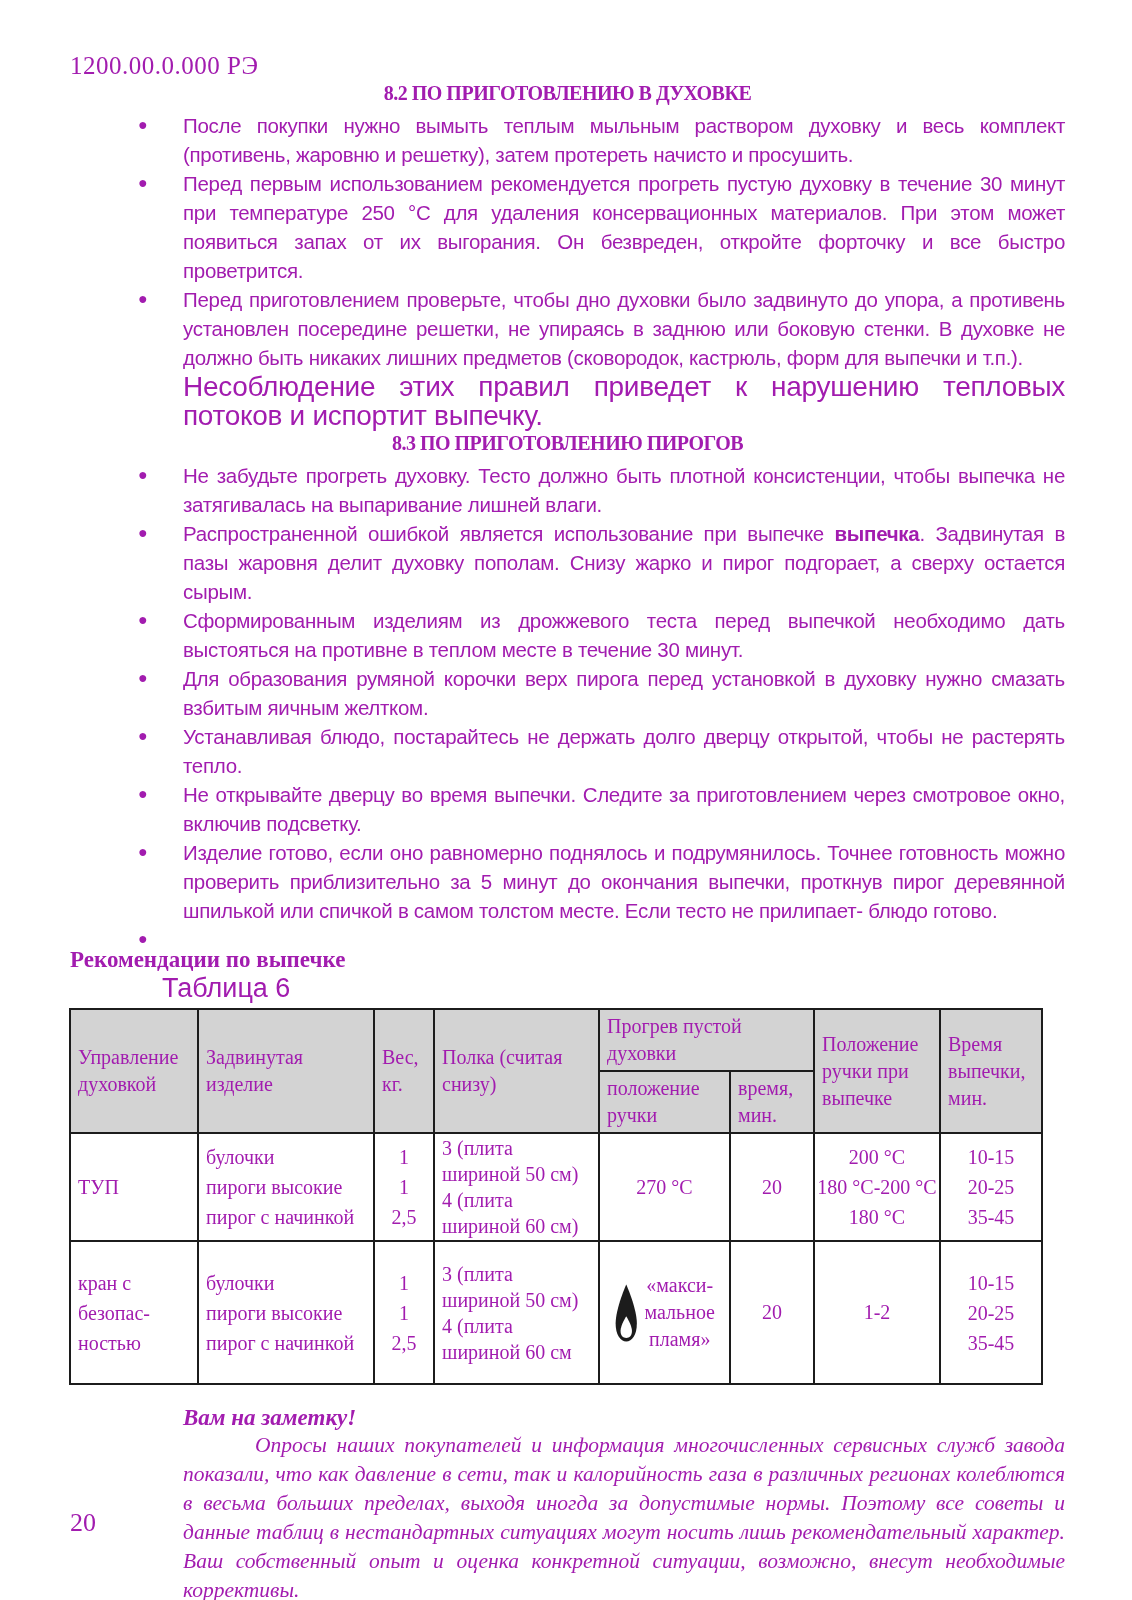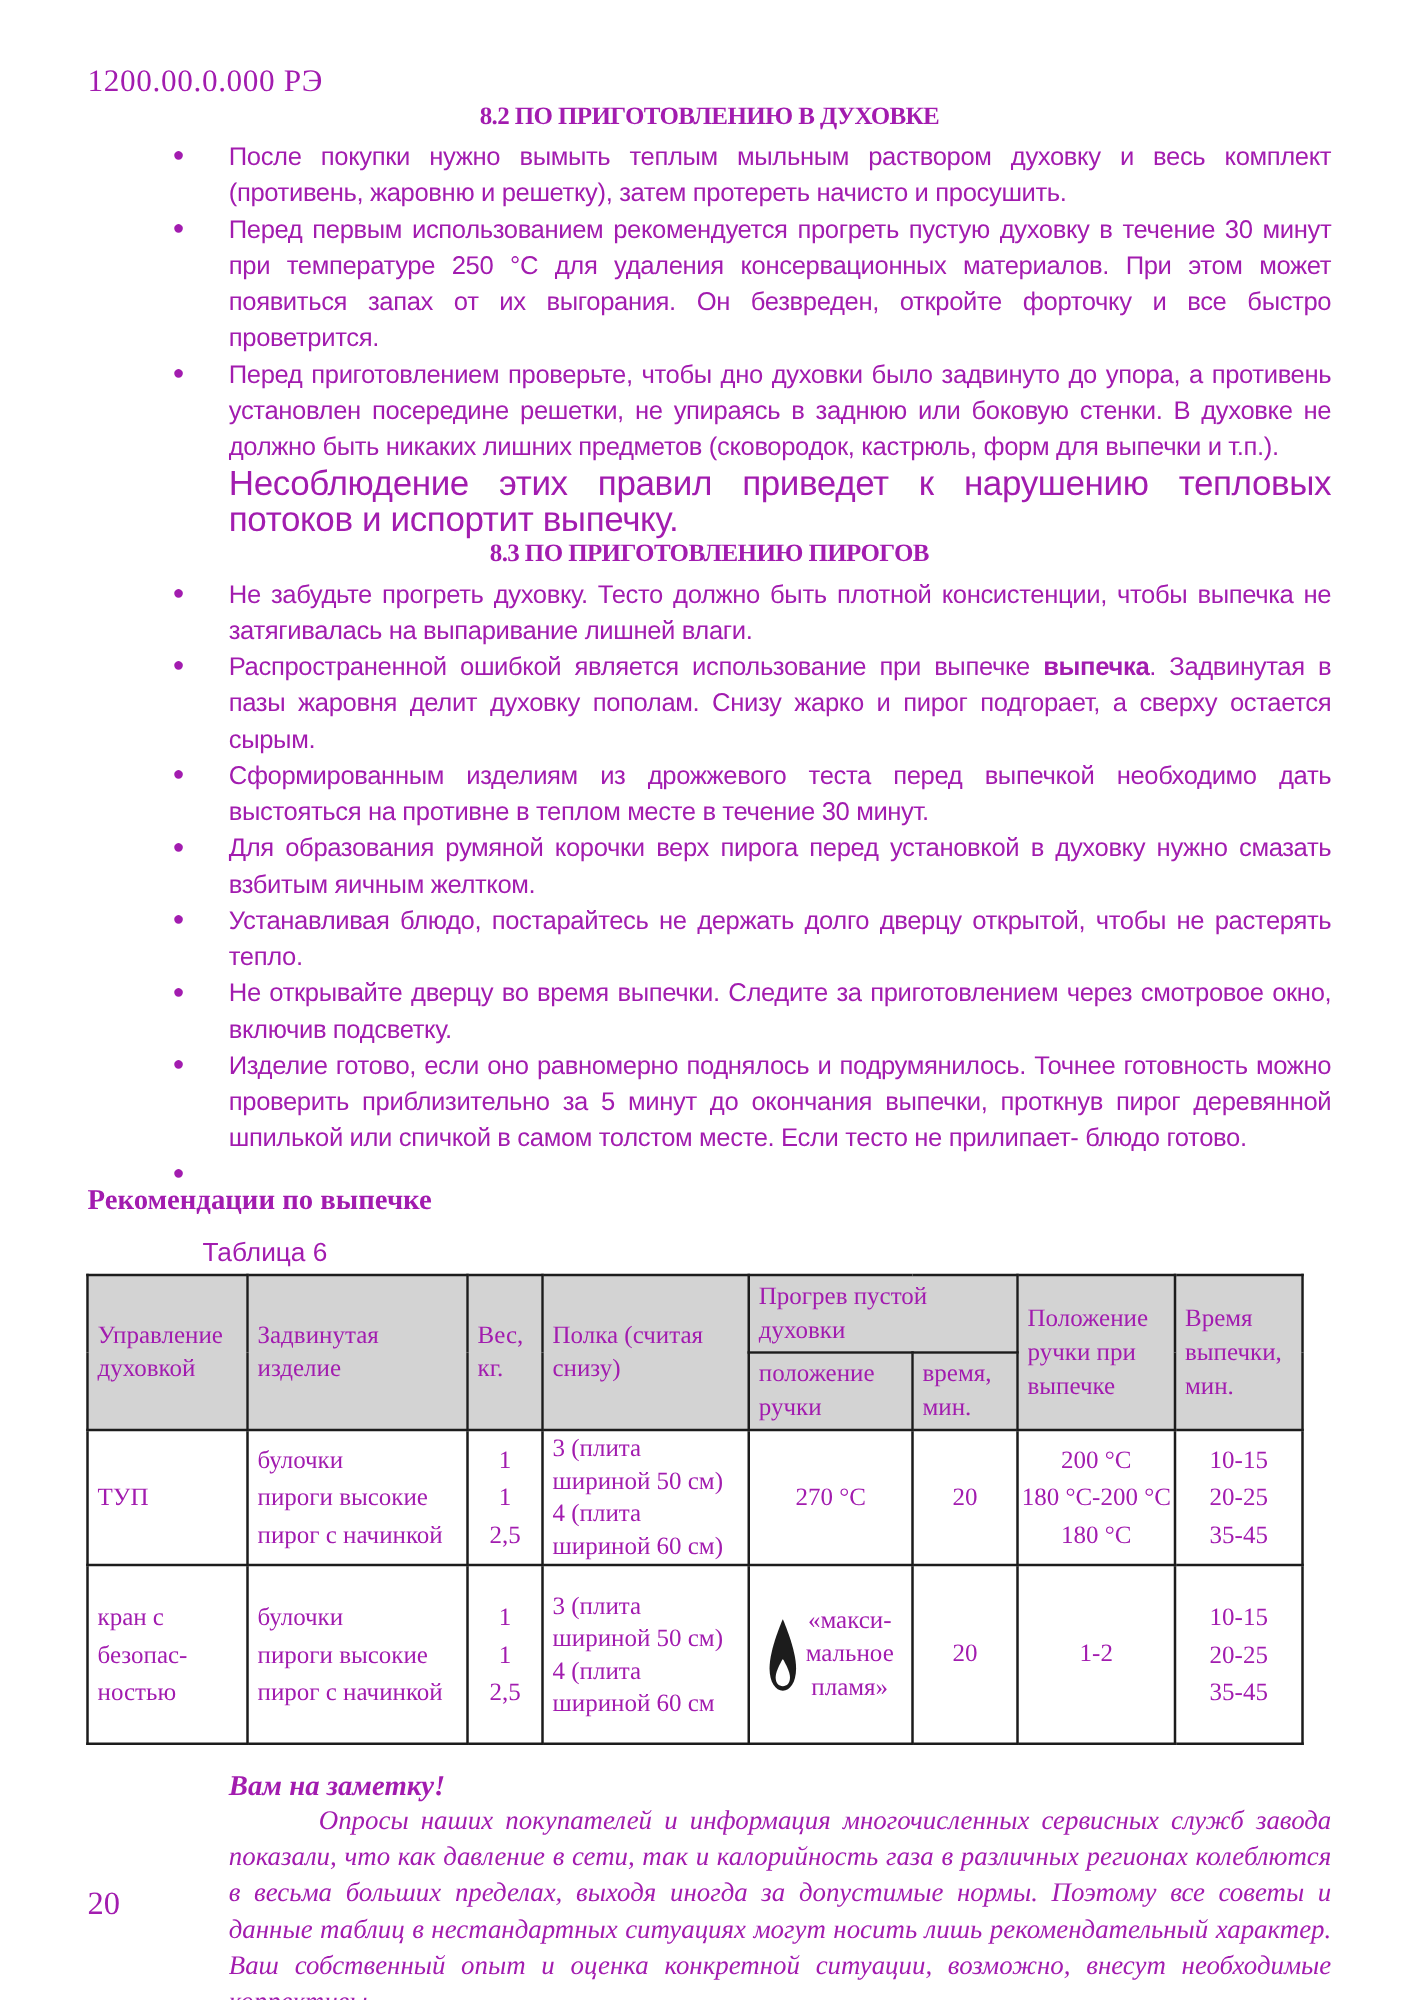--- a/index.html
+++ b/index.html
@@ -53,22 +53,22 @@
     letter-spacing:-0.3px;
   }
   .tbl-caption{
     font-family:"Liberation Serif",serif;
     font-weight:bold;
     font-size:23px;
     text-align:left;
     margin:22px 0 0 0;
   }
   .tbl-label{
-    font-size:21px;
-    margin:18px 0 4px 92px;
+    font-size:27px;
+    margin:0 0 4px 92px;
   }
   table.rec{
     border-collapse:collapse;
     table-layout:fixed;
     width:974px;
     margin-left:-1px;
     font-family:"Liberation Serif",serif;
     font-size:20px;
   }
   table.rec th, table.rec td{

